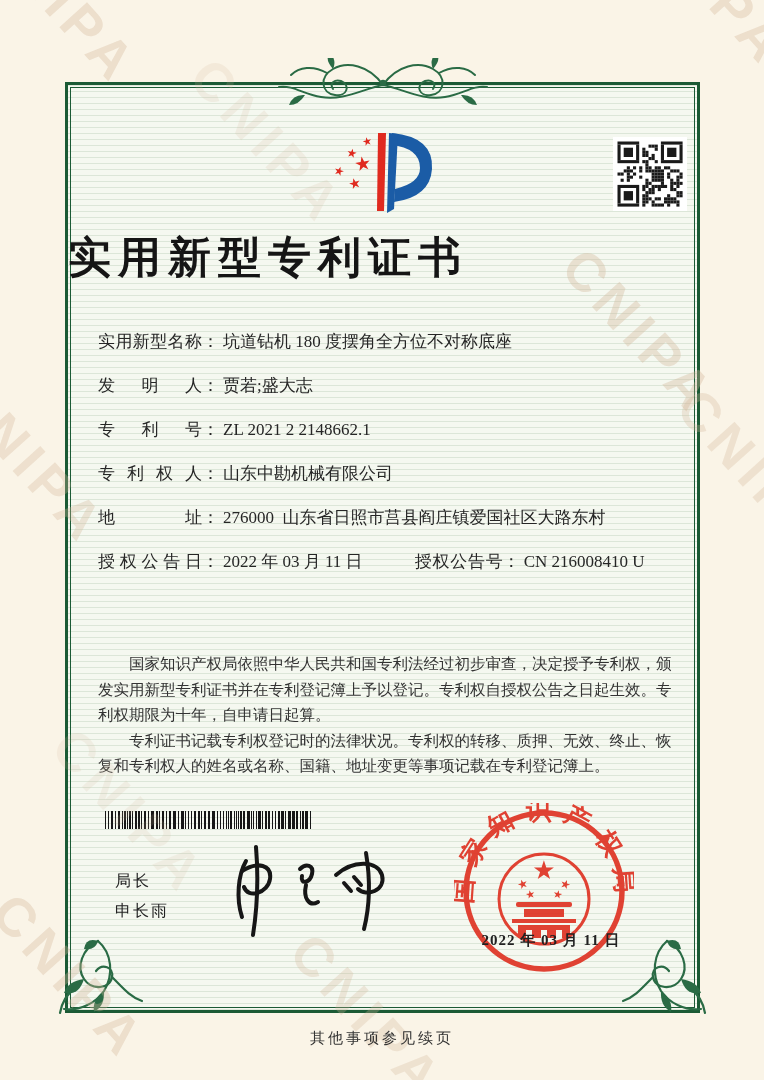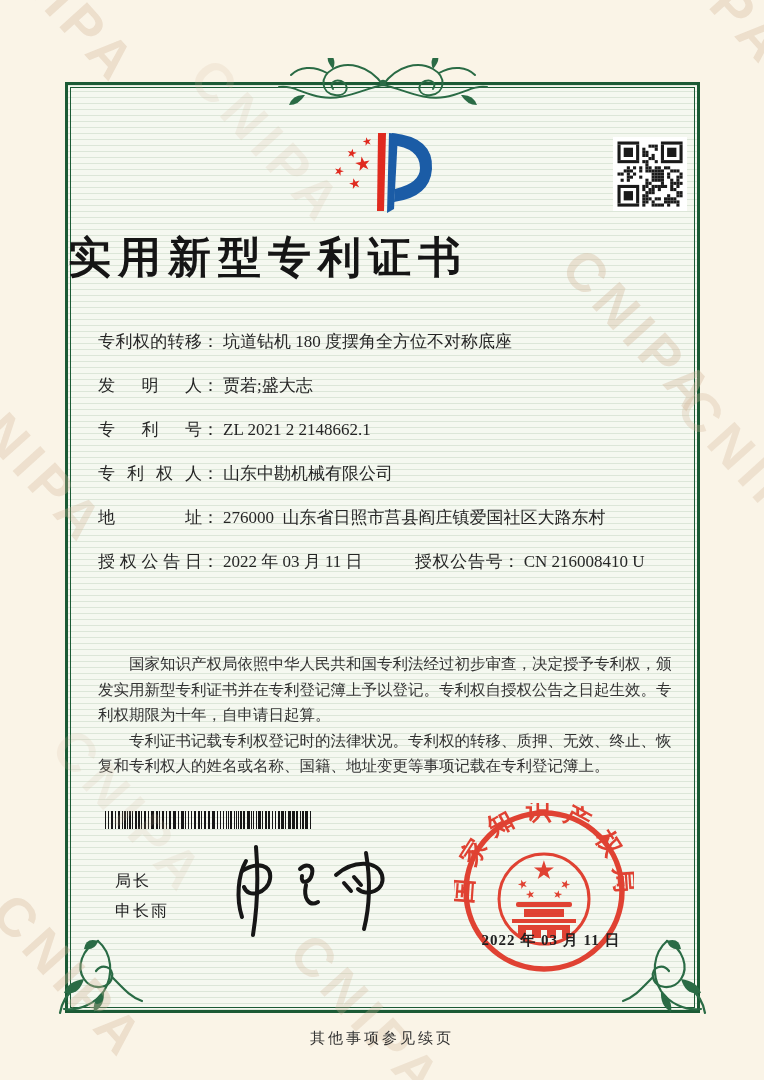--- a/index.html
+++ b/index.html
@@ -274,21 +274,21 @@
           <rect x="44.800000000000004" y="66.5" width="3.1" height="3.1" fill="#1a1a1a"></rect>
           <rect x="47.9" y="66.5" width="3.1" height="3.1" fill="#1a1a1a"></rect>
           <rect x="54.1" y="66.5" width="3.1" height="3.1" fill="#1a1a1a"></rect>
           <rect x="63.4" y="66.5" width="3.1" height="3.1" fill="#1a1a1a"></rect>
         </svg>
 
       <h1 class="title">实用新型专利证书</h1>
 
       <div class="fields">
         <div class="field-row">
-          <span class="flabel">专利权的转移</span><span class="fcolon">：</span><span class="fvalue">坑道钻机 180 度摆角全方位不对称底座</span>
+          <span class="flabel">实用新型名称</span><span class="fcolon">：</span><span class="fvalue">坑道钻机 180 度摆角全方位不对称底座</span>
         </div>
         <div class="field-row">
           <span class="flabel">发明人</span><span class="fcolon">：</span><span class="fvalue">贾若;盛大志</span>
         </div>
         <div class="field-row">
           <span class="flabel">专利号</span><span class="fcolon">：</span><span class="fvalue">ZL 2021 2 2148662.1</span>
         </div>
         <div class="field-row">
           <span class="flabel">专利权人</span><span class="fcolon">：</span><span class="fvalue">山东中勘机械有限公司</span>
         </div>

